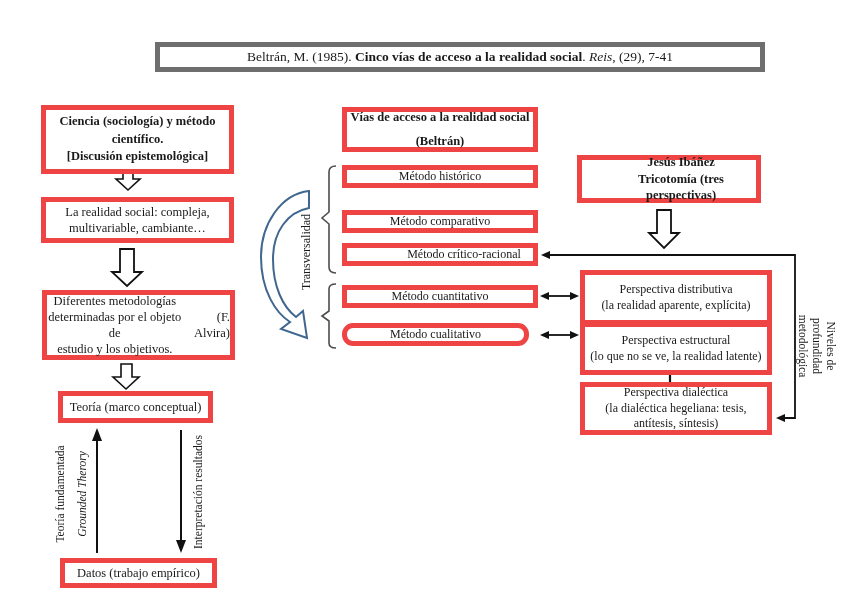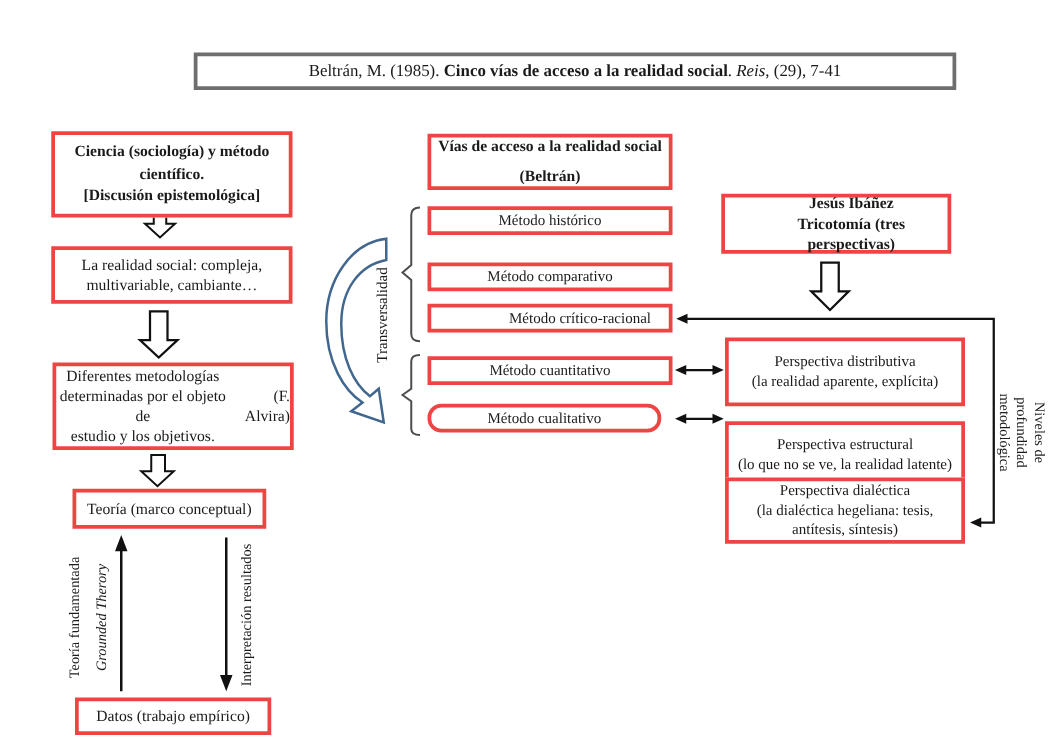--- a/index.html
+++ b/index.html
@@ -2,21 +2,21 @@
 <html><head>
 <meta charset="utf-8">
 <style>
   html,body{margin:0;padding:0;background:#fff;}
   .canvas{
     position:relative;width:848px;height:599px;background:#fff;overflow:hidden;
     font-family:"Liberation Serif","DejaVu Serif",serif;color:#1a1a1a;
   }
   svg.overlay{position:absolute;left:0;top:0;z-index:1;}
   .box{
-    position:absolute;background:#fff;border:3px solid #ef4444;box-sizing:border-box;
+    position:absolute;background:#fff;border:5px solid #ef4444;box-sizing:border-box;
     display:flex;align-items:center;justify-content:center;text-align:center;
     white-space:pre-line;line-height:1.28;z-index:2;font-size:12px;
   }
   .bold{font-weight:normal;text-align:right;}
   .rot{
     position:absolute;z-index:3;white-space:nowrap;font-size:11.5px;
     transform:translate(-50%,-50%) rotate(-90deg);text-align:center;
   }
   .rot90{
     position:absolute;z-index:3;font-size:11.5px;white-space:pre-line;line-height:1.2;
@@ -104,21 +104,21 @@
   <div class="box method" style="left:342px;top:285px;width:196px;height:23px;">Método cuantitativo</div>
   <div class="box method" style="left:342px;top:323px;width:187px;height:23px;border-radius:11px;">Método cualitativo</div>
 
   <div class="rot" style="left:306px;top:252px;font-size:12px;">Transversalidad</div>
 
   <div class="box ibanez" style="left:577px;top:155px;width:184px;height:48px;">Jesús Ibáñez
 Tricotomía (tres perspectivas)</div>
 
   <div class="box persp" style="left:580px;top:270px;width:192px;height:55px;">Perspectiva distributiva
 (la realidad aparente, explícita)</div>
-  <div class="box persp" style="left:580px;top:322px;width:192px;height:53px;margin-top:15px;">Perspectiva estructural
+  <div class="box persp" style="left:580px;top:322px;width:192px;height:53px;">Perspectiva estructural
 (lo que no se ve, la realidad latente)</div>
   <div class="box persp" style="left:580px;top:382px;width:192px;height:53px;">Perspectiva dialéctica
 (la dialéctica hegeliana: tesis,
 antítesis, síntesis)</div>
 
   <div class="rot90" style="left:816px;top:346px;">Niveles de profundidad
 metodológica</div>
 
 </div>
 

